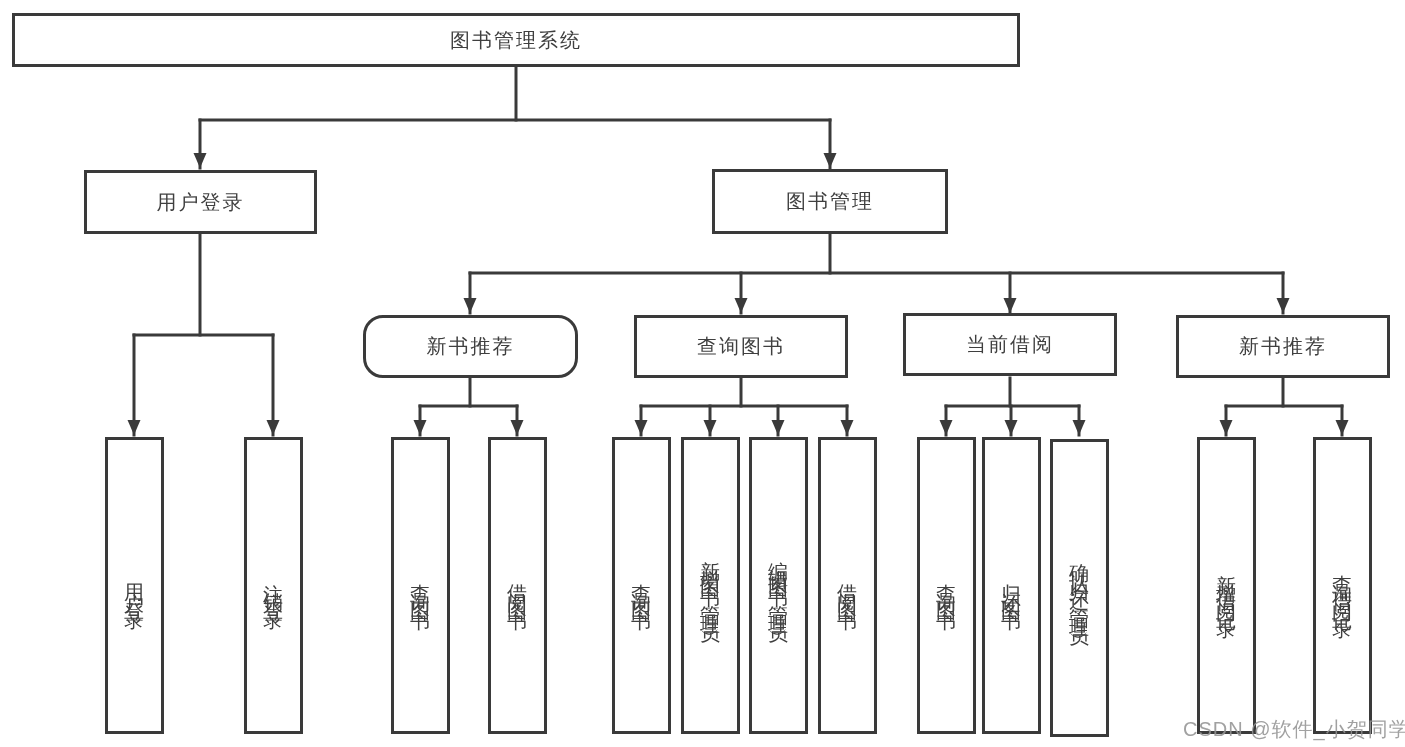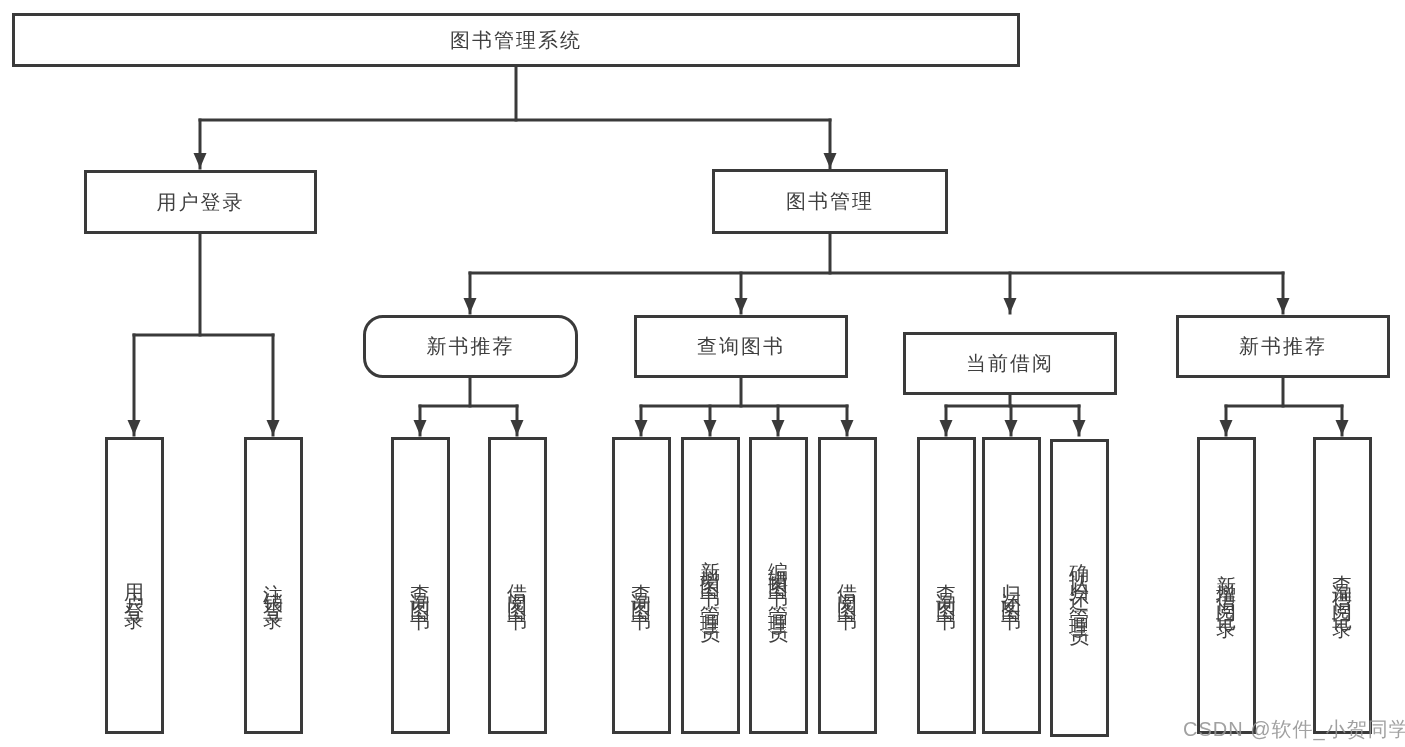--- a/index.html
+++ b/index.html
@@ -105,21 +105,21 @@
     </g>
   </svg>
 
   <div class="node" style="left:12px;top:13px;width:1008px;height:54px;">图书管理系统</div>
 
   <div class="node" style="left:84px;top:170px;width:233px;height:64px;">用户登录</div>
   <div class="node" style="left:712px;top:169px;width:236px;height:65px;text-align:right;">图书管理</div>
 
   <div class="node" style="left:363px;top:315px;width:215px;height:63px;border-radius:20px;">新书推荐</div>
   <div class="node" style="left:634px;top:315px;width:214px;height:63px;">查询图书</div>
-  <div class="node" style="left:903px;top:332px;width:214px;height:63px;">当前借阅</div>
+  <div class="node" style="left:903px;top:313px;width:214px;height:63px;">当前借阅</div>
   <div class="node" style="left:1176px;top:315px;width:214px;height:63px;">新书推荐</div>
 
   <div class="vnode" style="left:105px;top:437px;width:59px;height:297px;">
     <span>用户登录</span>
   </div>
   <div class="vnode" style="left:244px;top:437px;width:59px;height:297px;">
     <span>注销登录</span>
   </div>
 
   <div class="vnode" style="left:391px;top:437px;width:59px;height:297px;">

